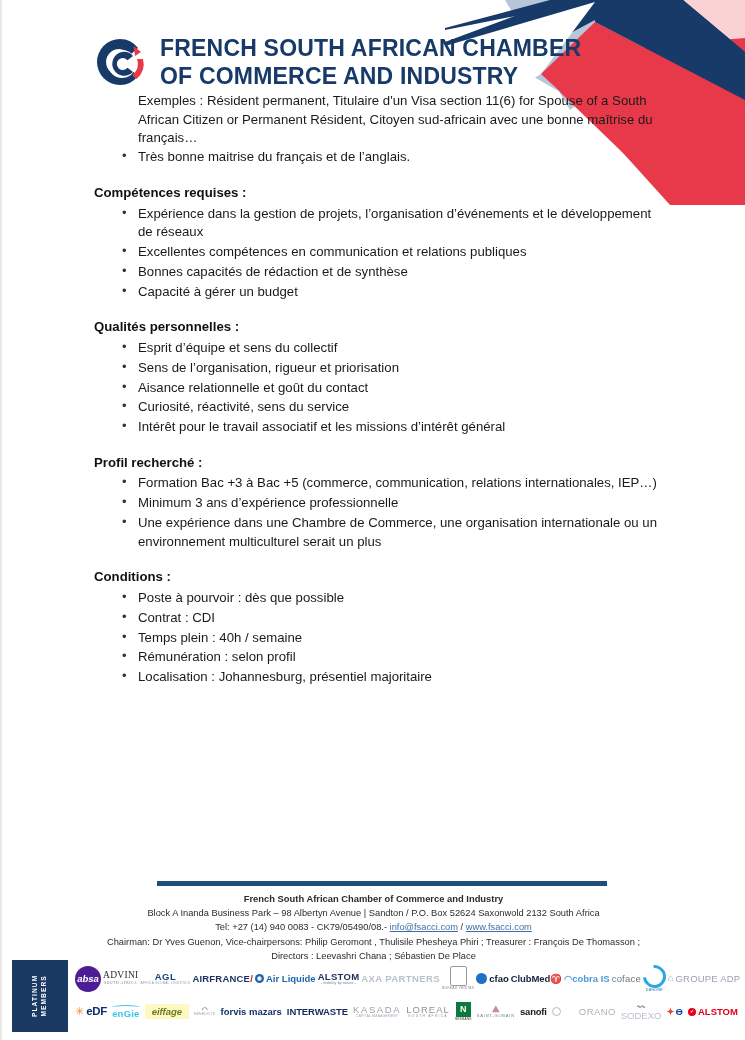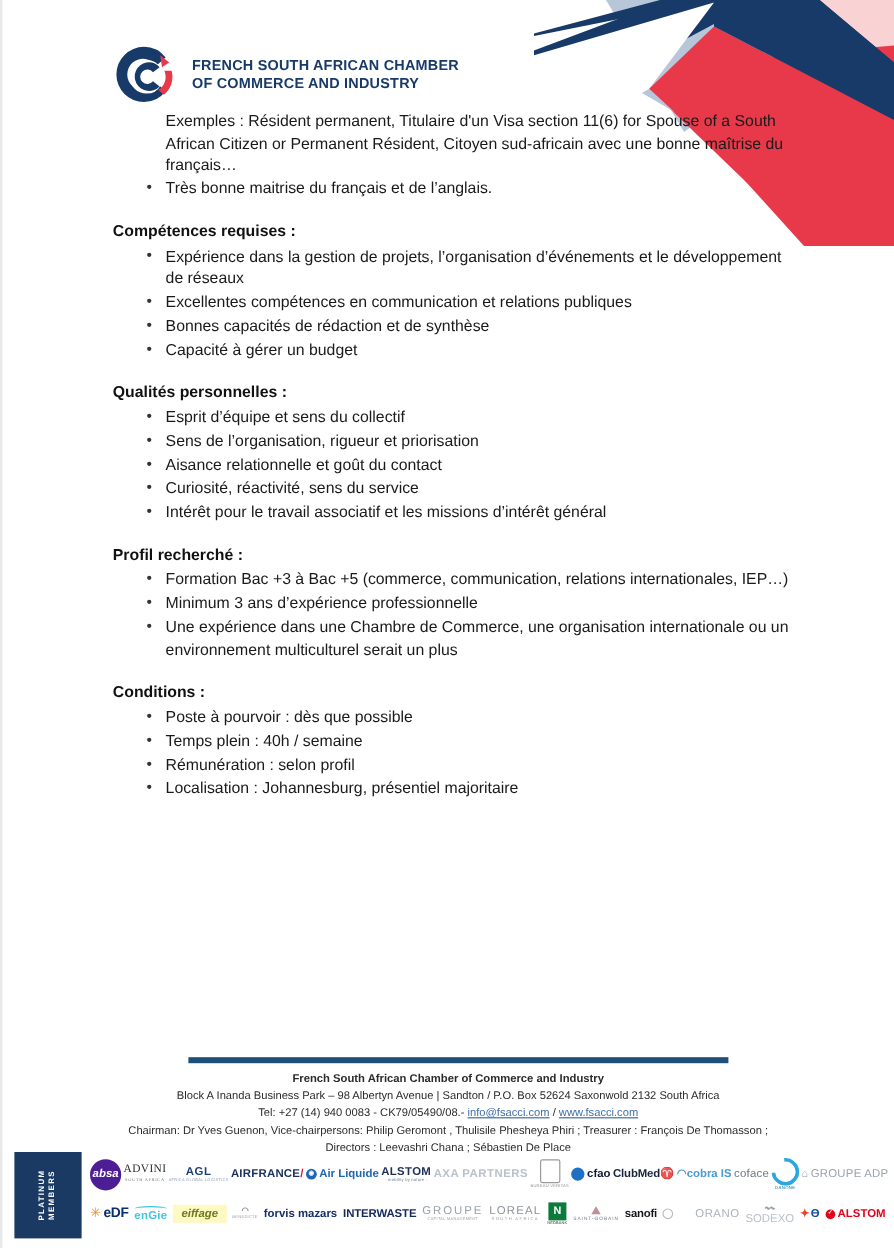--- a/index.html
+++ b/index.html
@@ -41,21 +41,21 @@
     align-items: center;
     gap: 12px;
   }
   .logo-mark {
     width: 56px;
     height: 56px;
     flex: 0 0 56px;
   }
   .org-title {
     color: #173a68;
-    font-size: 12px;
+    font-size: 23px;
     font-weight: bold;
     line-height: 1.22;
     letter-spacing: 0.2px;
     white-space: pre-line;
   }
 
   
   .content {
     position: absolute;
     top: 92px;
@@ -319,20 +319,21 @@
         <li>Formation Bac +3 à Bac +5 (commerce, communication, relations internationales, IEP…)</li>
         <li>Minimum 3 ans d’expérience professionnelle</li>
         <li>Une expérience dans une Chambre de Commerce, une organisation internationale ou un environnement multiculturel serait un plus</li>
       </ul>
     </div>
 
     <div class="section">
       <div class="sec-head">Conditions :</div>
       <ul class="bullets">
         <li>Poste à pourvoir : dès que possible</li>
+        <li>Contrat : CDI</li>
         <li>Temps plein : 40h / semaine</li>
         <li>Rémunération : selon profil</li>
         <li>Localisation : Johannesburg, présentiel majoritaire</li>
       </ul>
     </div>
 
 
   </div>
 
   <div class="footer-rule"></div>
@@ -445,21 +446,21 @@
             </div>
         </div>
         <div class="logo-item">
           <div class="lg lg-forvis">forvis mazars</div>
         </div>
         <div class="logo-item">
           <div class="lg lg-inter">INTERWASTE</div>
         </div>
         <div class="logo-item">
           <div class="lg lg-kasada">
-            <span>GROUPE</span>
+            <span>KASADA</span>
             <small>CAPITAL MANAGEMENT</small>
           </div>
         </div>
         <div class="logo-item">
           <div class="lg lg-loreal">
             <span>LOREAL</span>
             <small>SOUTH AFRICA</small>
           </div>
         </div>
         <div class="logo-item">

